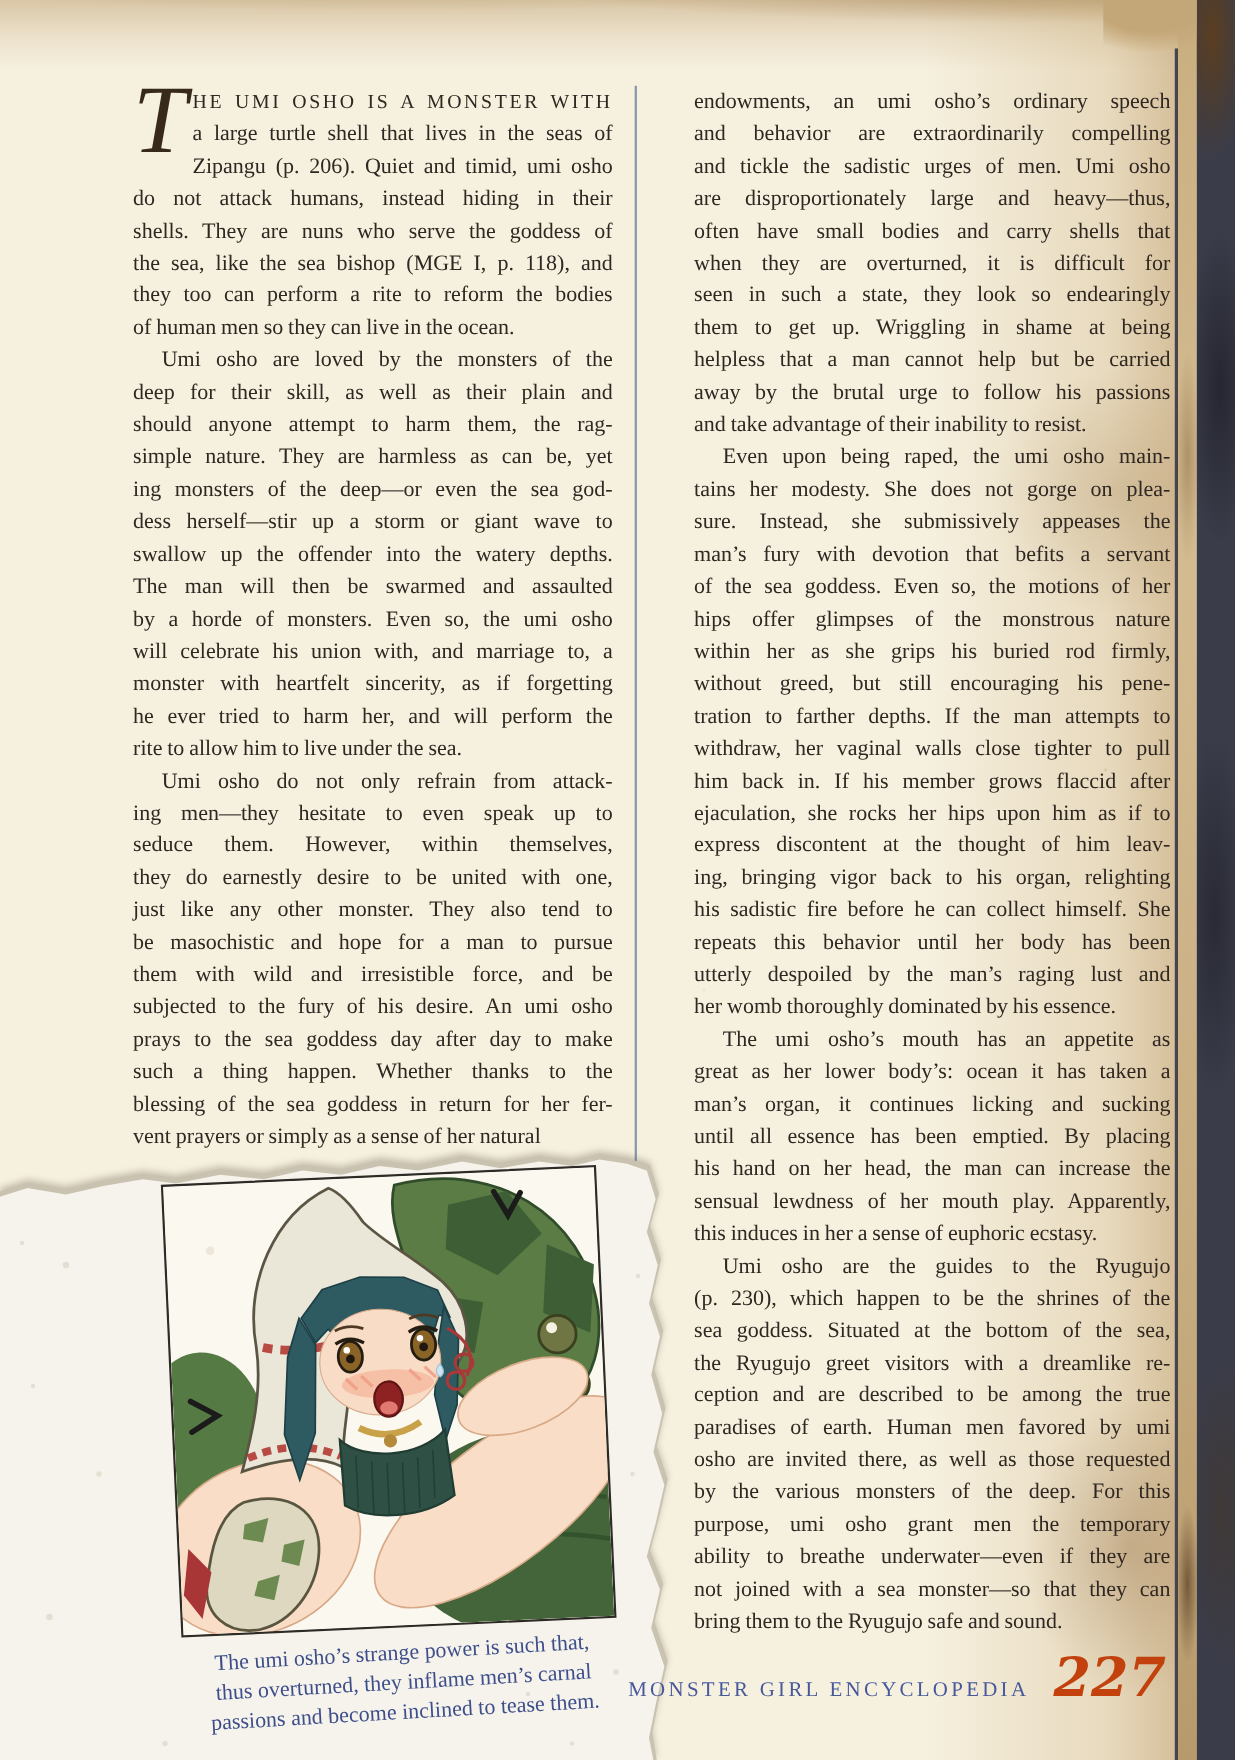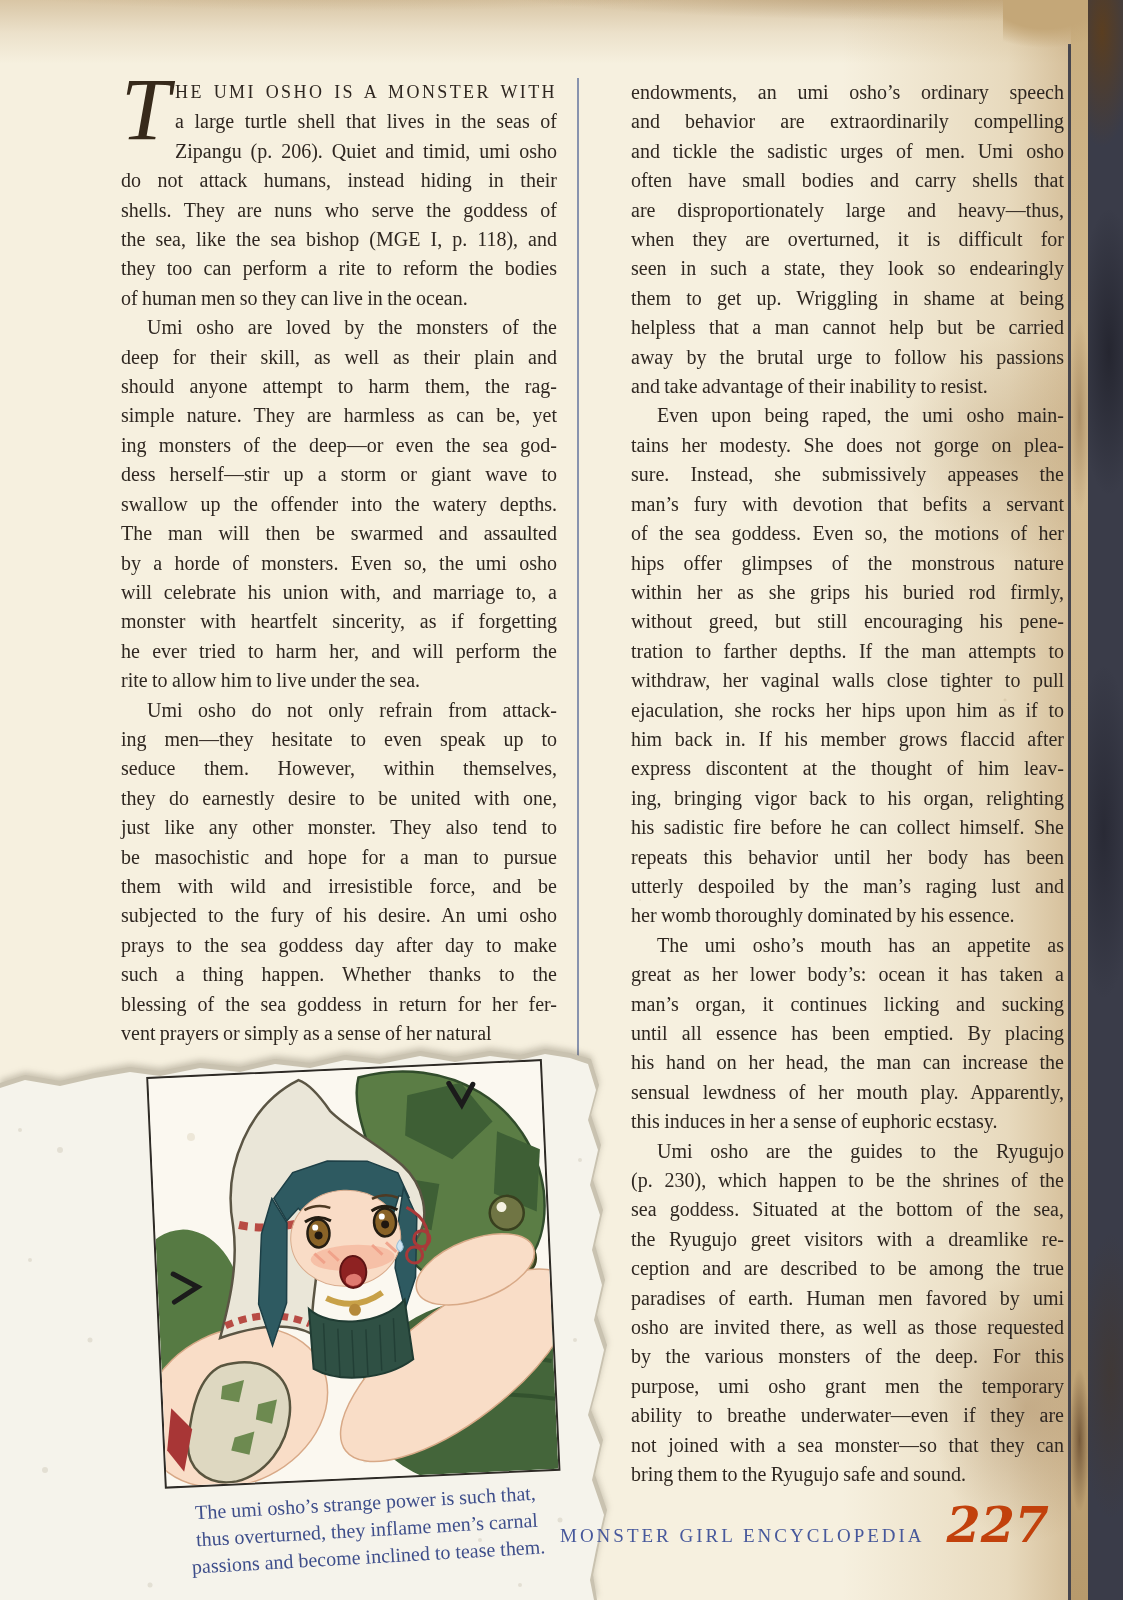--- a/index.html
+++ b/index.html
@@ -57,21 +57,21 @@
   .line.lead{font-size:18px;letter-spacing:2.4px;word-spacing:0;}
   .dropcap{float:left;width:54px;height:59px;font-size:88px;line-height:64px;
     font-style:italic;color:#372a1b;}
   
   .torn-svg{position:absolute;left:0;top:1040px;filter:drop-shadow(0 -3px 3px rgba(90,80,60,.30));}
   
   .figure-group{position:absolute;left:146px;top:1068px;width:400px;transform:rotate(-2.6deg);transform-origin:50% 0;}
   .frame{width:396px;height:412px;background:#fbf8f0;border:2px solid #2e2b26;box-sizing:border-box;overflow:hidden;}
   .caption{margin-top:10px;text-align:center;font-size:20px;line-height:27px;color:#3e4e8b;transform:rotate(-0.7deg);}
   
-  .footer{position:absolute;left:560px;top:1496px;width:500px;display:flex;align-items:baseline;gap:22px;}
+  .footer{position:absolute;left:560px;top:1496px;width:500px;display:flex;align-items:baseline;justify-content:flex-end;gap:22px;}
   .book-title{font-size:19px;letter-spacing:3px;color:#47589b;}
   .page-number{font-size:49px;font-style:italic;font-weight:bold;color:#c2410c;font-family:"DejaVu Serif",serif;}
 </style>
 </head>
 <body>
 
 <div id="page">
 
   <div class="top-wash"></div>
   <div class="right-age"></div>
@@ -119,42 +119,42 @@
         <div class="line">such a thing happen. Whether thanks to the</div>
         <div class="line">blessing of the sea goddess in return for her fer-</div>
         <div class="line last">vent prayers or simply as a sense of her natural</div>
       </div>
     </div>
   <div class="col right" id="col1">
       <div class="para">
         <div class="line">endowments, an umi osho’s ordinary speech</div>
         <div class="line">and behavior are extraordinarily compelling</div>
         <div class="line">and tickle the sadistic urges of men. Umi osho</div>
+        <div class="line">are disproportionately large and heavy—thus,</div>
         <div class="line">often have small bodies and carry shells that</div>
-        <div class="line">are disproportionately large and heavy—thus,</div>
         <div class="line">when they are overturned, it is difficult for</div>
         <div class="line">seen in such a state, they look so endearingly</div>
         <div class="line">them to get up. Wriggling in shame at being</div>
         <div class="line">helpless that a man cannot help but be carried</div>
         <div class="line">away by the brutal urge to follow his passions</div>
         <div class="line last">and take advantage of their inability to resist.</div>
       </div>
       <div class="para">
         <div class="line indent">Even upon being raped, the umi osho main-</div>
         <div class="line">tains her modesty. She does not gorge on plea-</div>
         <div class="line">sure. Instead, she submissively appeases the</div>
         <div class="line">man’s fury with devotion that befits a servant</div>
         <div class="line">of the sea goddess. Even so, the motions of her</div>
         <div class="line">hips offer glimpses of the monstrous nature</div>
         <div class="line">within her as she grips his buried rod firmly,</div>
         <div class="line">without greed, but still encouraging his pene-</div>
         <div class="line">tration to farther depths. If the man attempts to</div>
         <div class="line">withdraw, her vaginal walls close tighter to pull</div>
+        <div class="line">him back in. If his member grows flaccid after</div>
         <div class="line">ejaculation, she rocks her hips upon him as if to</div>
-        <div class="line">him back in. If his member grows flaccid after</div>
         <div class="line">express discontent at the thought of him leav-</div>
         <div class="line">ing, bringing vigor back to his organ, relighting</div>
         <div class="line">his sadistic fire before he can collect himself. She</div>
         <div class="line">repeats this behavior until her body has been</div>
         <div class="line">utterly despoiled by the man’s raging lust and</div>
         <div class="line last">her womb thoroughly dominated by his essence.</div>
       </div>
       <div class="para">
         <div class="line indent">The umi osho’s mouth has an appetite as</div>
         <div class="line">great as her lower body’s: ocean it has taken a</div>

